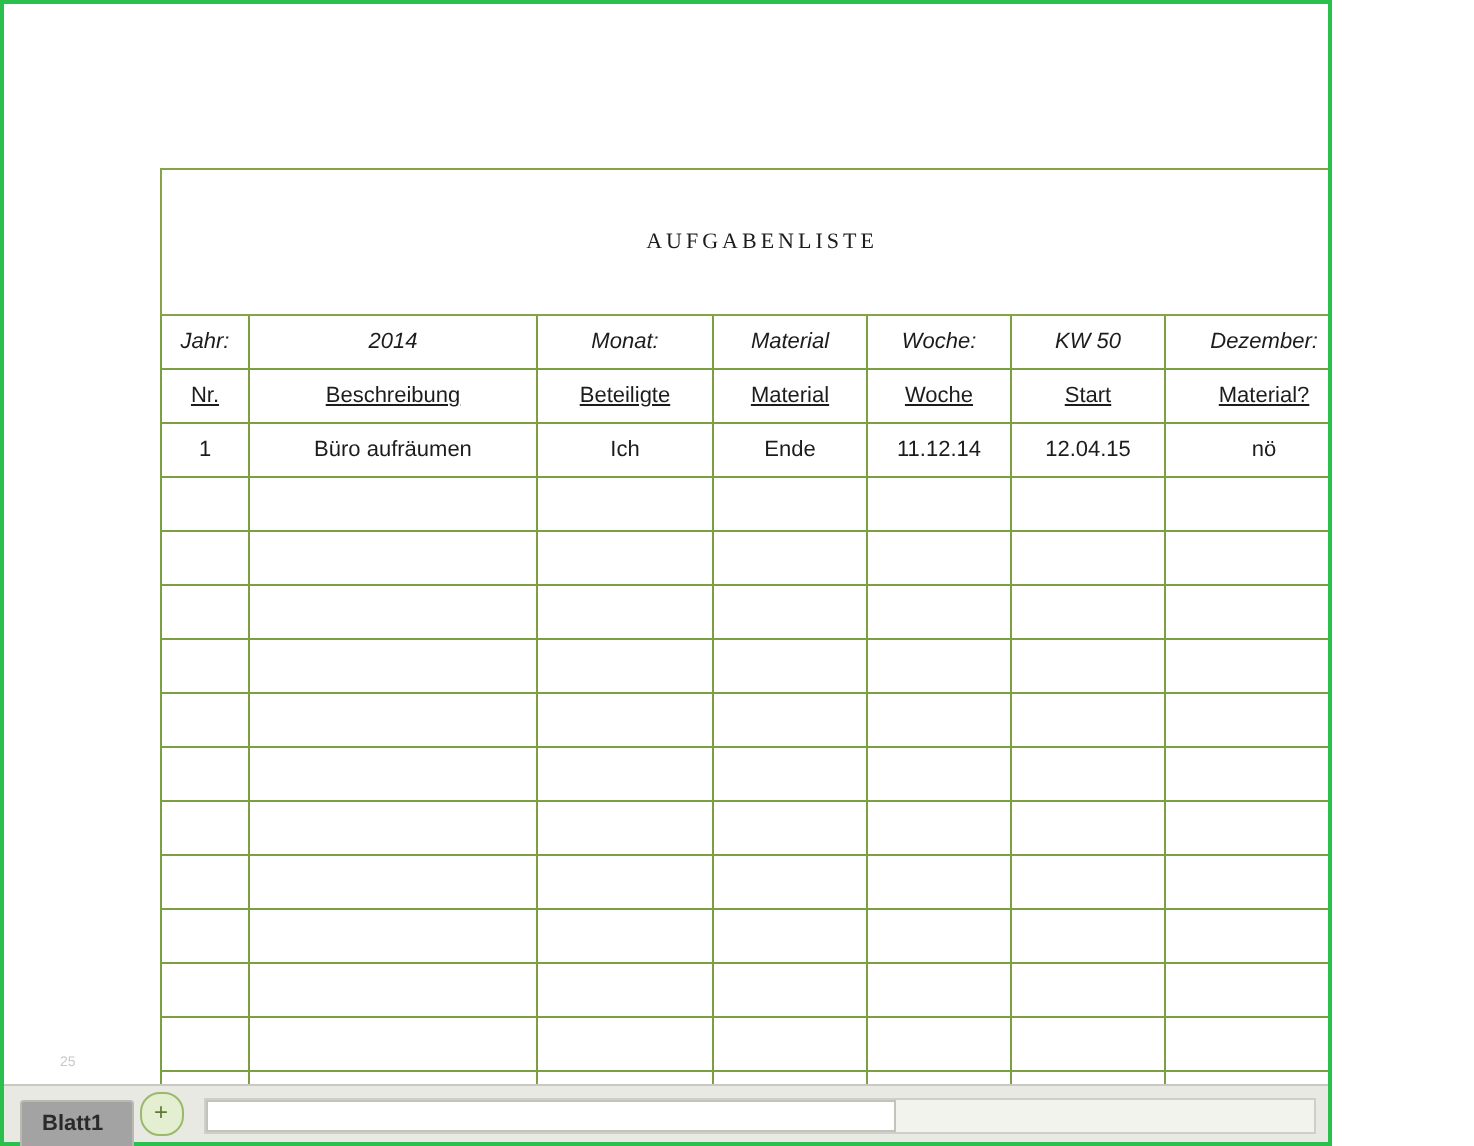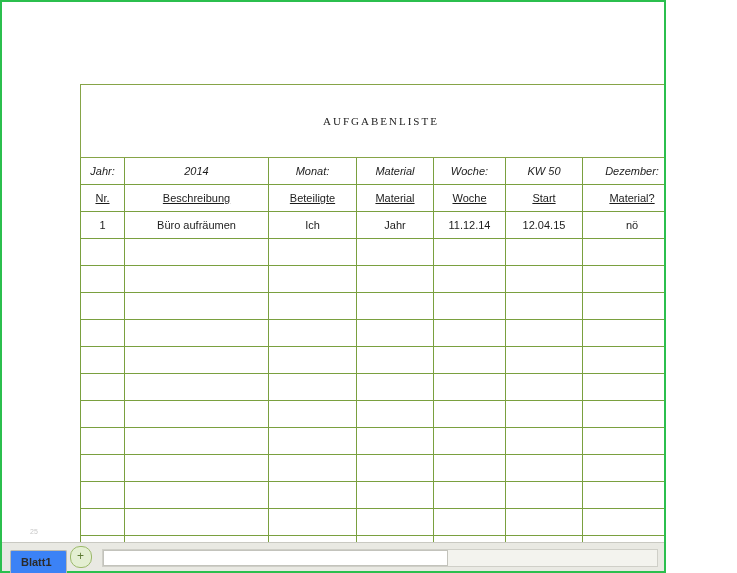--- a/index.html
+++ b/index.html
@@ -119,21 +119,21 @@
     height: 28px;
     padding-left: 8px;
   }
   .sheet-tab {
     height: 22px;
     line-height: 22px;
     padding: 0 14px 0 10px;
     font-size: 11px;
     font-weight: bold;
     color: #2a2a2a;
-    background: #3b82f6;
+    background: #a3a3a3;
     border: 1px solid #b9b9b2;
     border-bottom: none;
     border-top-left-radius: 2px;
     border-top-right-radius: 2px;
     position: relative;
     top: 2px;
   }
   .add-sheet {
     width: 20px;
     height: 20px;
@@ -207,21 +207,21 @@
             <td class="hdr-white">Material</td>
             <td class="hdr-white">Woche</td>
             <td class="hdr-white">Start</td>
             <td class="hdr-white">Material?</td>
           </tr>
 
           <tr class="data-row">
             <td>1</td>
             <td>Büro aufräumen</td>
             <td>Ich</td>
-            <td>Jahr</td>
+            <td>Ende</td>
             <td>11.12.14</td>
             <td>12.04.15</td>
             <td>nö</td>
           </tr>
         </tbody>
         <tbody id="empty-rows">
             <tr class="empty-row">
               <td>&nbsp;</td>
               <td>&nbsp;</td>
               <td>&nbsp;</td>

